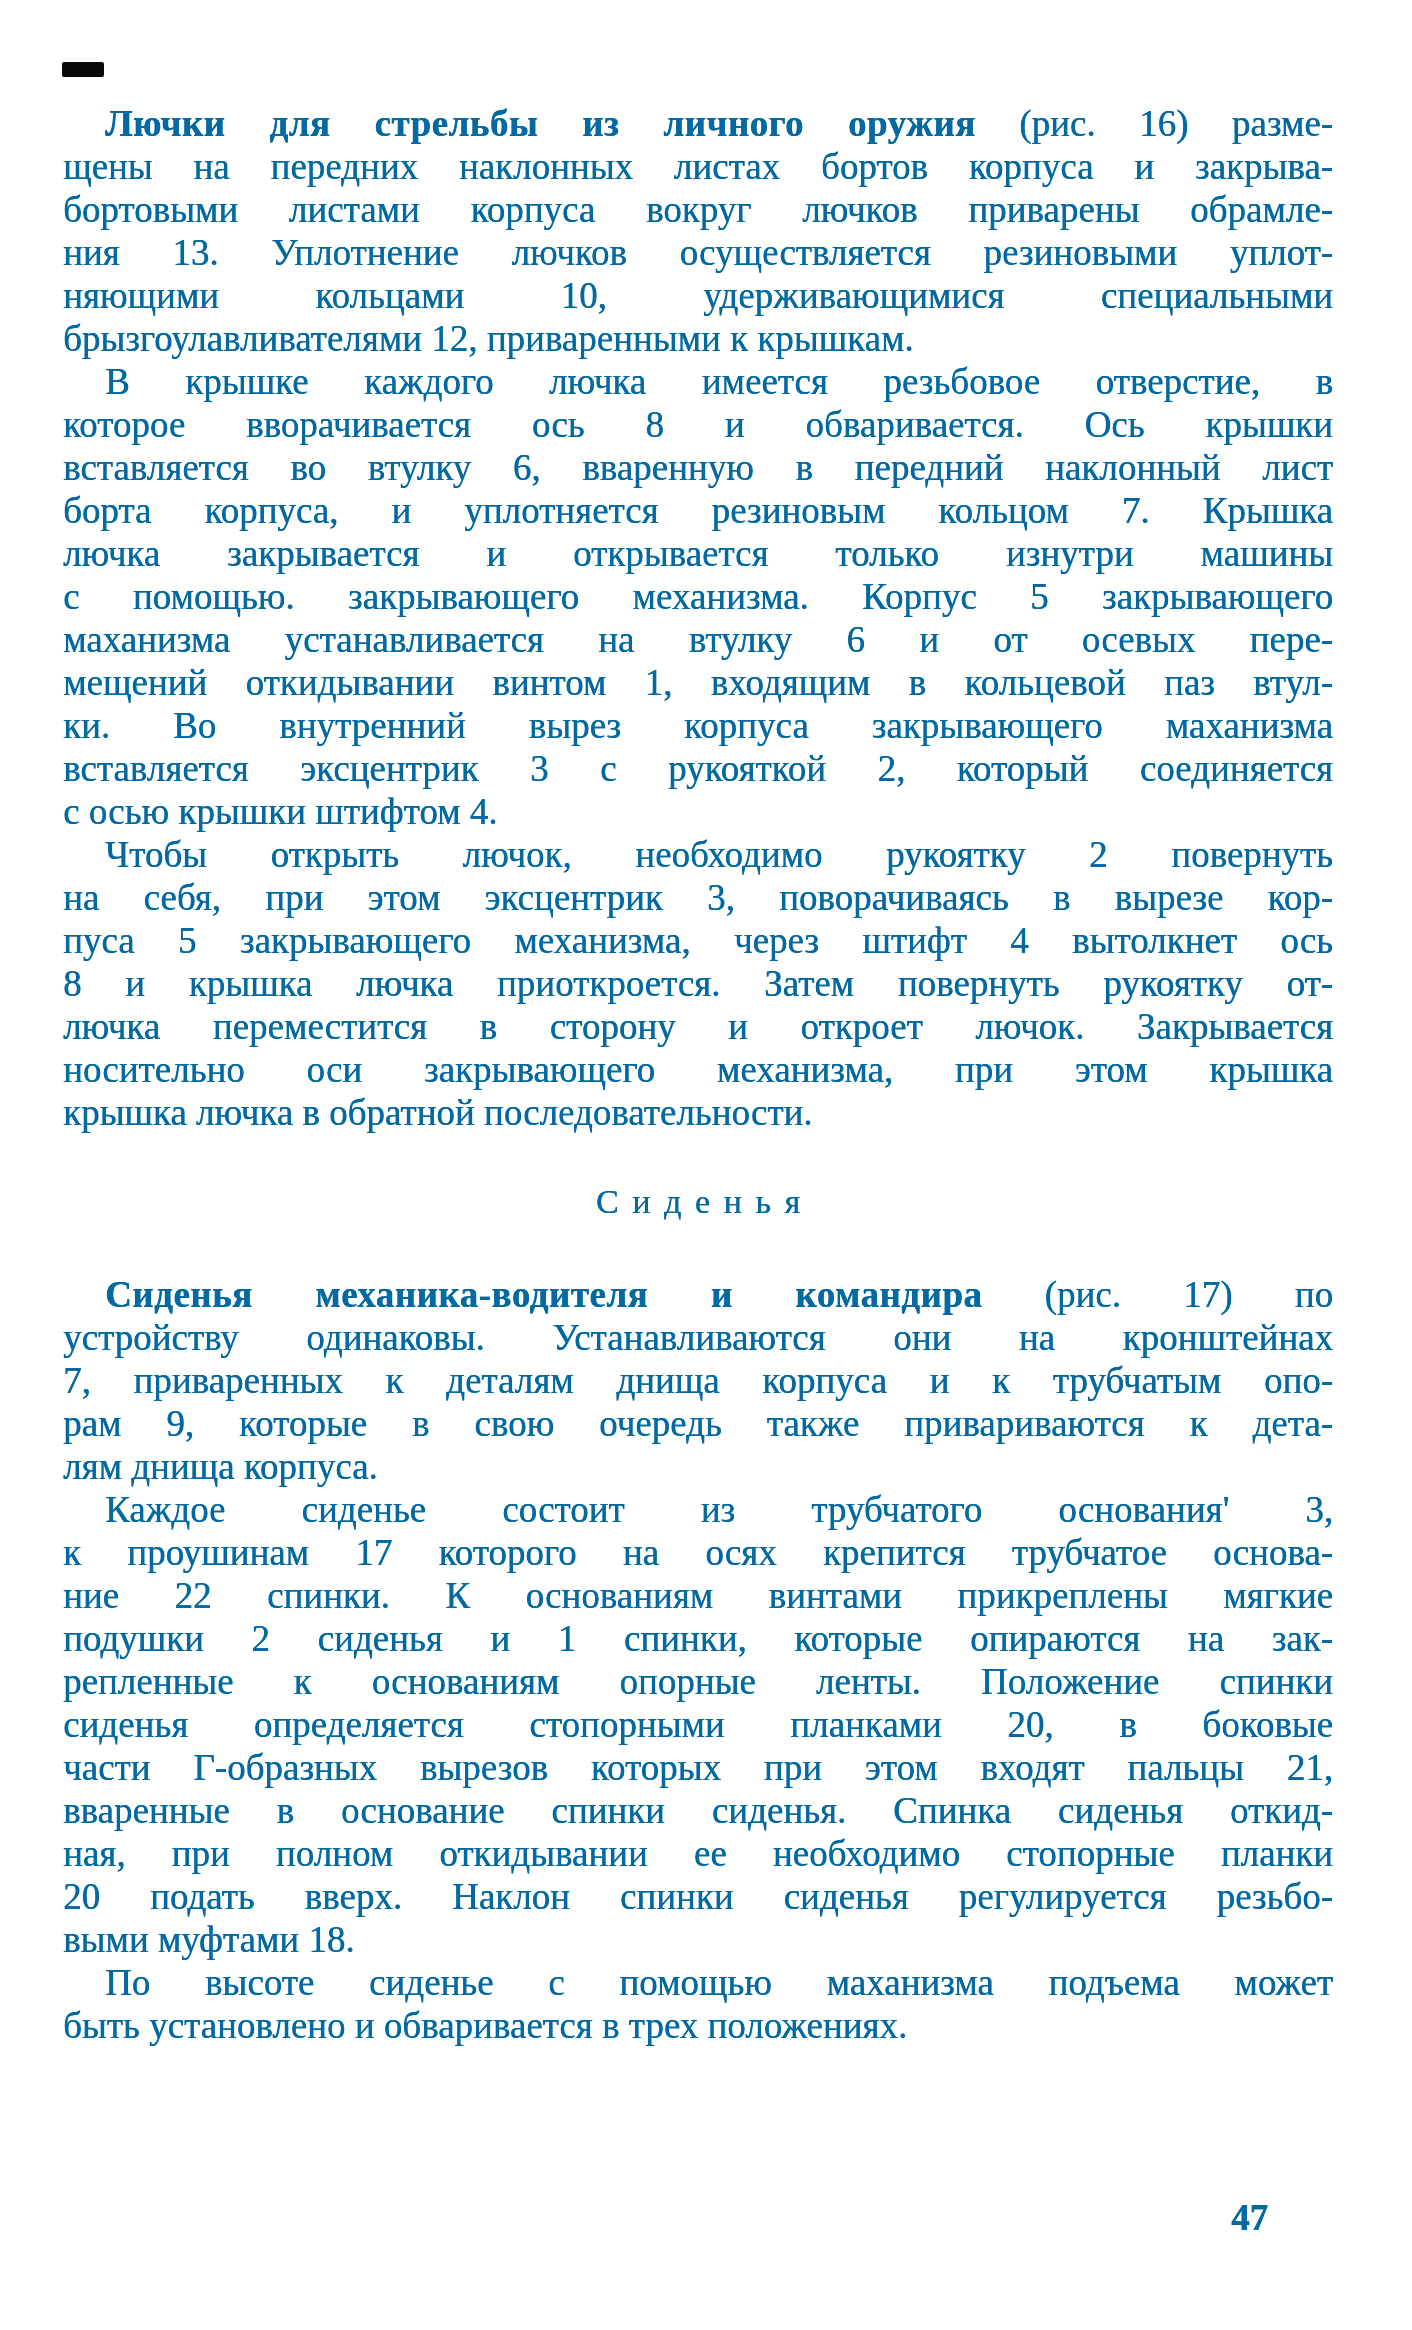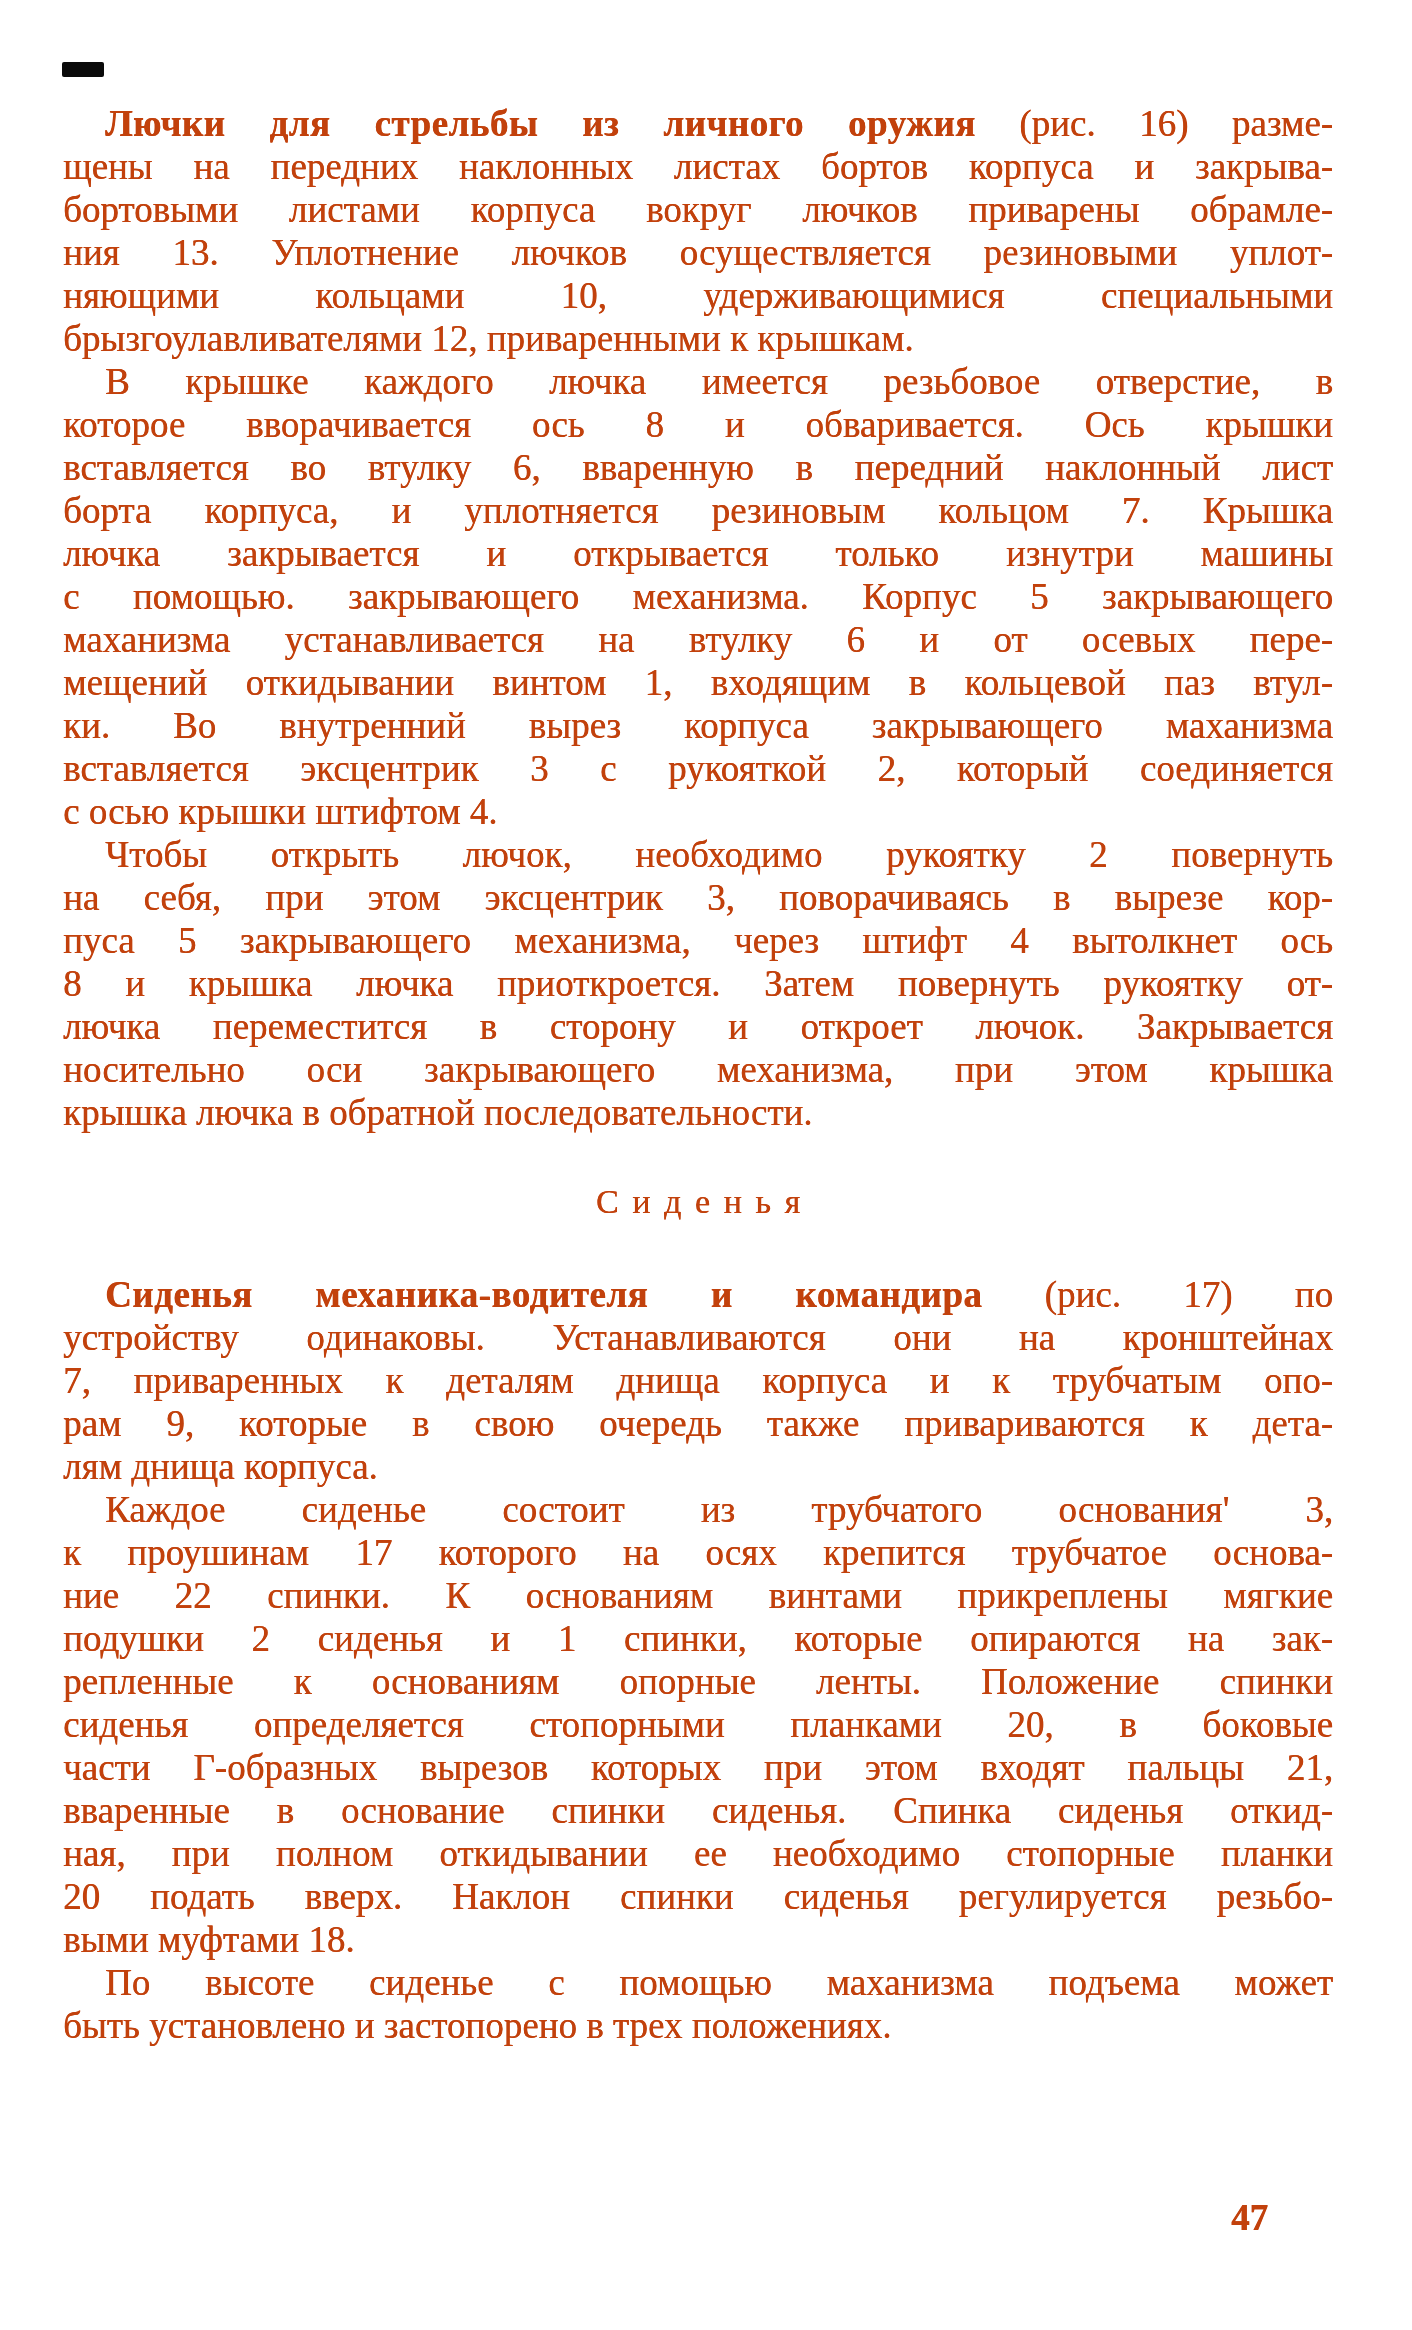--- a/index.html
+++ b/index.html
@@ -63,21 +63,21 @@
     top: 62px;
     width: 42px;
     height: 15px;
     background: #0a0a0a;
     border-radius: 2px;
   }
 </style>
 </head>
 <body>
 
-<div class="page" style="background: rgb(255, 255, 255); color: #c2410c;">
+<div class="page" style="background: rgb(255, 255, 255); color: #0369a1;">
   <div class="speck"></div>
   <main class="text-block">
       <div class="paragraph">
         <div class="line indent"><span class="b">Лючки для стрельбы из личного оружия</span><span class=""> (рис. 16) разме-</span></div>
         <div class="line"><span class="">щены на передних наклонных листах бортов корпуса и закрыва-</span></div>
         <div class="line"><span class="">бортовыми листами корпуса вокруг лючков приварены обрамле-</span></div>
         <div class="line"><span class="">ния 13. Уплотнение лючков осуществляется резиновыми уплот-</span></div>
         <div class="line"><span class="">няющими кольцами 10, удерживающимися специальными</span></div>
         <div class="line last"><span class="">брызгоулавливателями 12, приваренными к крышкам.</span></div>
       </div>
@@ -119,17 +119,17 @@
         <div class="line"><span class="">репленные к основаниям опорные ленты. Положение спинки</span></div>
         <div class="line"><span class="">сиденья определяется стопорными планками 20, в боковые</span></div>
         <div class="line"><span class="">части Г-образных вырезов которых при этом входят пальцы 21,</span></div>
         <div class="line"><span class="">вваренные в основание спинки сиденья. Спинка сиденья откид-</span></div>
         <div class="line"><span class="">ная, при полном откидывании ее необходимо стопорные планки</span></div>
         <div class="line"><span class="">20 подать вверх. Наклон спинки сиденья регулируется резьбо-</span></div>
         <div class="line last"><span class="">выми муфтами 18.</span></div>
       </div>
       <div class="paragraph">
         <div class="line indent"><span class="">По высоте сиденье с помощью маханизма подъема может</span></div>
-        <div class="line last"><span class="">быть установлено и застопорено в трех положениях.</span></div>
+        <div class="line last"><span class="">быть установлено и обваривается в трех положениях.</span></div>
       </div>
     </main>
   <div class="page-number">47</div>
 </div>
 
 </body></html>

